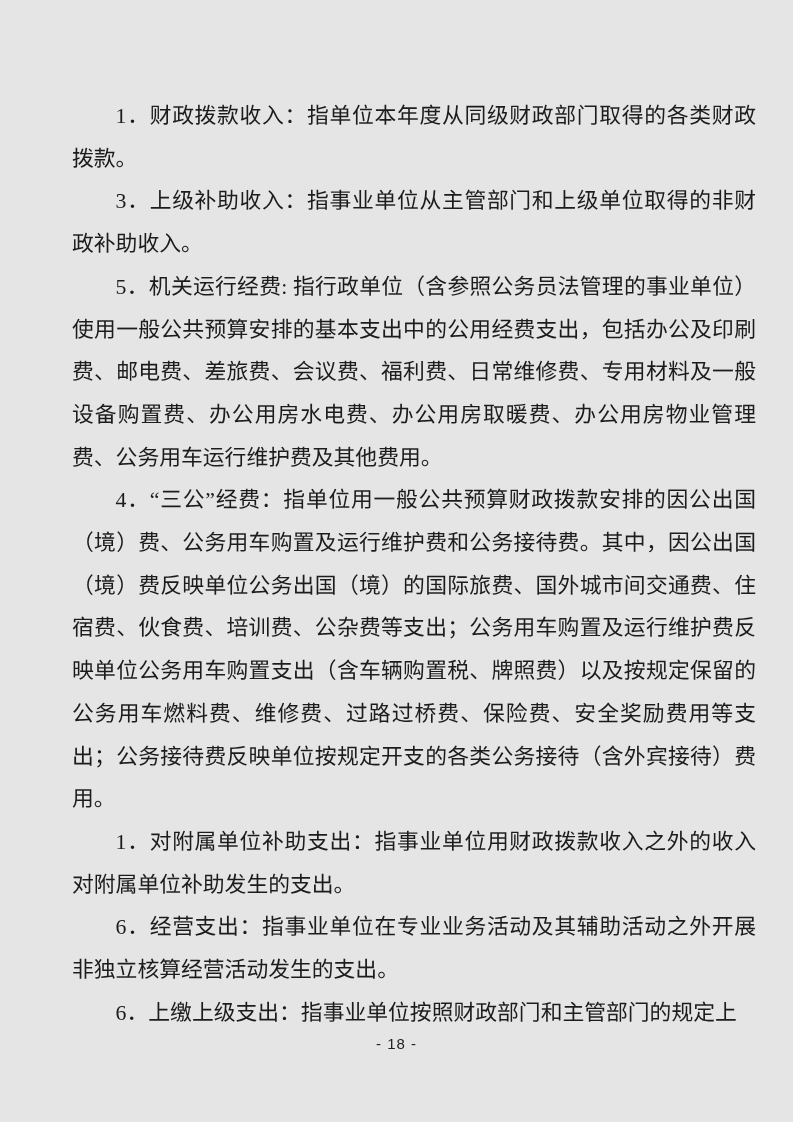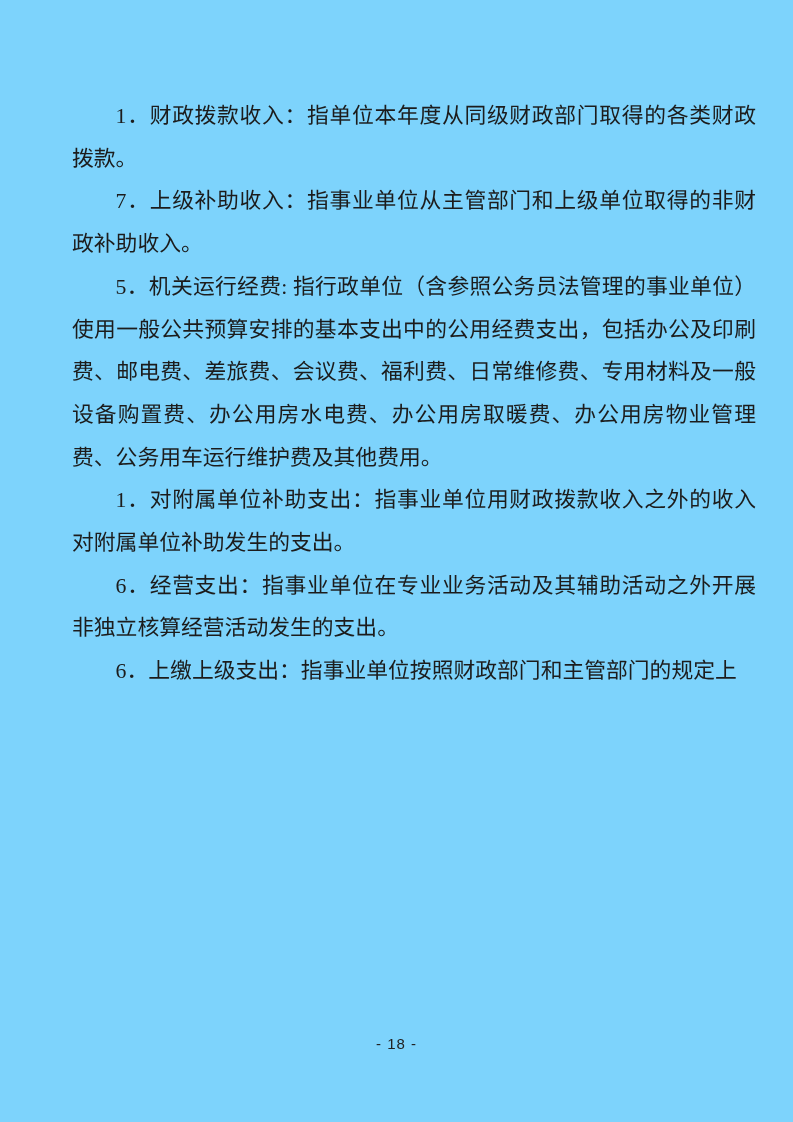--- a/index.html
+++ b/index.html
@@ -4,21 +4,21 @@
 <style>
   html, body {
     margin: 0;
     padding: 0;
     background: #ffffff;
   }
   .page {
     position: relative;
     width: 793px;
     height: 1122px;
-    background: #7dd3fc;
+    background: #e5e5e5;
     overflow: hidden;
     color: #1c1c1c;
     font-family: "Liberation Serif", "DejaVu Serif", serif;
   }
   .content {
     position: absolute;
     left: 72px;
     top: 95px;
     width: 684px;
   }
@@ -44,20 +44,21 @@
     color: #222222;
     font-family: "Liberation Sans", "DejaVu Sans", sans-serif;
   }
 </style>
 </head>
 <body>
 
 <div class="page">
   <div class="content">
     <p>1．财政拨款收入：指单位本年度从同级财政部门取得的各类财政拨款。</p>
-    <p>7．上级补助收入：指事业单位从主管部门和上级单位取得的非财政补助收入。</p>
+    <p>3．上级补助收入：指事业单位从主管部门和上级单位取得的非财政补助收入。</p>
     <p>5．机关运行经费: 指行政单位（含参照公务员法管理的事业单位）使用一般公共预算安排的基本支出中的公用经费支出，包括办公及印刷费、邮电费、差旅费、会议费、福利费、日常维修费、专用材料及一般设备购置费、办公用房水电费、办公用房取暖费、办公用房物业管理费、公务用车运行维护费及其他费用。</p>
+    <p>4．“三公”经费：指单位用一般公共预算财政拨款安排的因公出国（境）费、公务用车购置及运行维护费和公务接待费。其中，因公出国（境）费反映单位公务出国（境）的国际旅费、国外城市间交通费、住宿费、伙食费、培训费、公杂费等支出；公务用车购置及运行维护费反映单位公务用车购置支出（含车辆购置税、牌照费）以及按规定保留的公务用车燃料费、维修费、过路过桥费、保险费、安全奖励费用等支出；公务接待费反映单位按规定开支的各类公务接待（含外宾接待）费用。</p>
     <p>1．对附属单位补助支出：指事业单位用财政拨款收入之外的收入对附属单位补助发生的支出。</p>
     <p>6．经营支出：指事业单位在专业业务活动及其辅助活动之外开展非独立核算经营活动发生的支出。</p>
     <p>6．上缴上级支出：指事业单位按照财政部门和主管部门的规定上</p>
   </div>
   <div class="footer">- 18 -</div>
 </div>
 
 </body></html>

